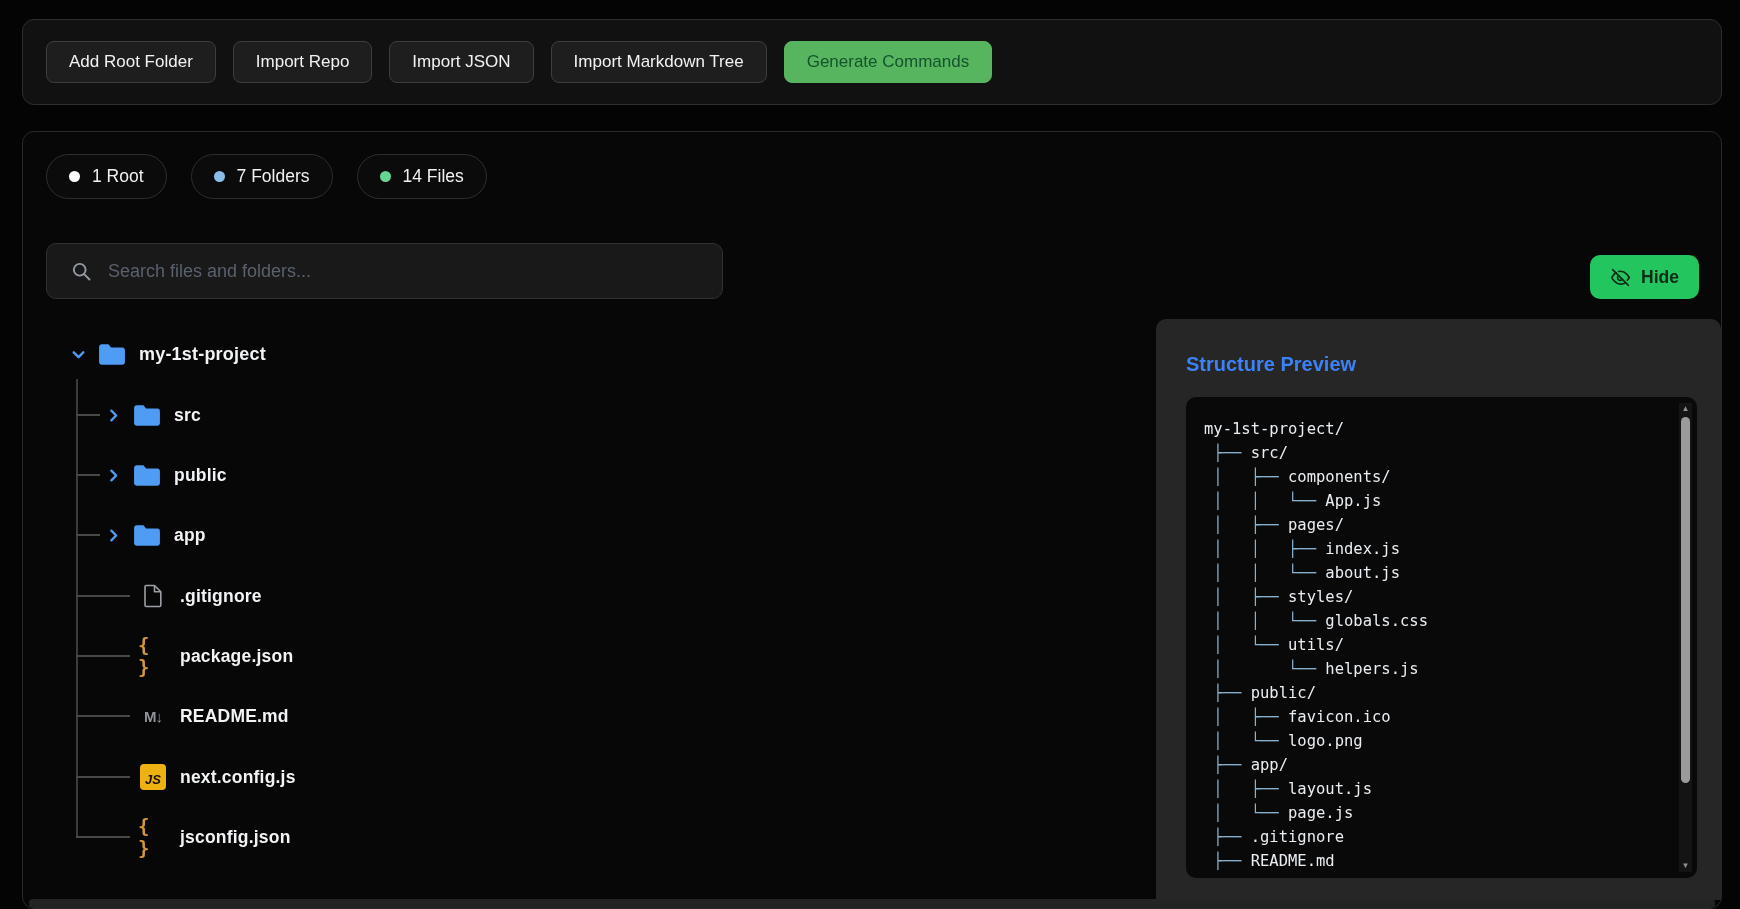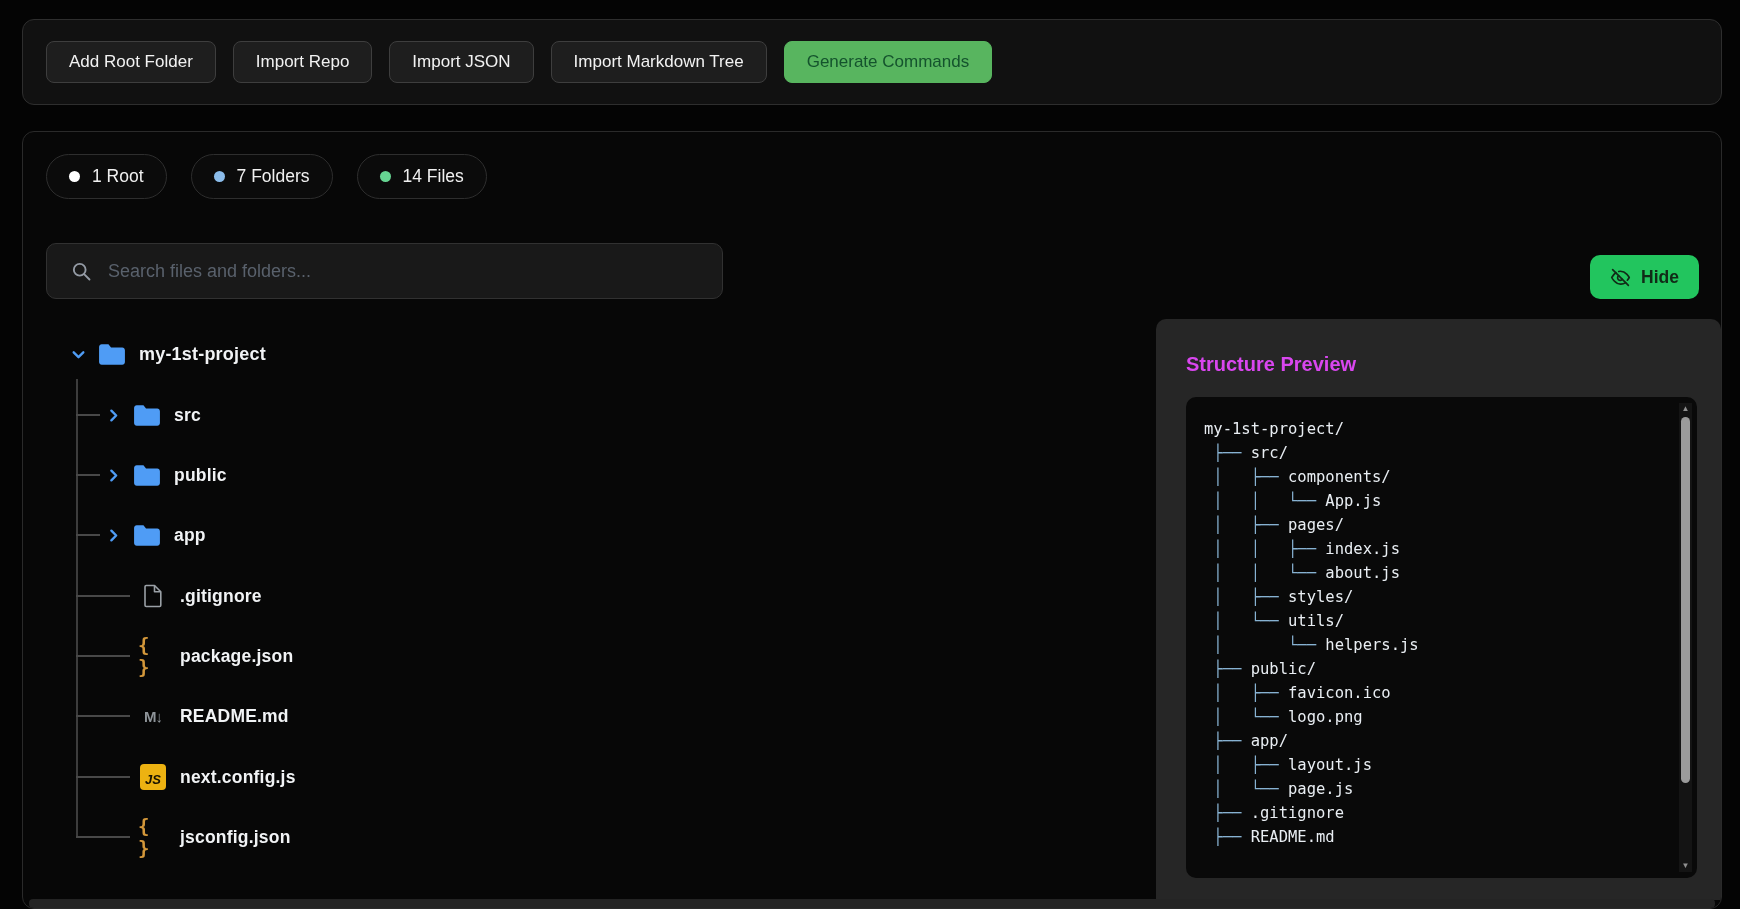--- a/index.html
+++ b/index.html
@@ -59,21 +59,21 @@
   .trow.root .tlabel { font-weight:700; font-size:18px; }
   .glyph-json { font-family:"DejaVu Sans Mono",monospace; color:#d3973a; font-size:19px; font-weight:bold; }
   .glyph-md { color:#8e9499; font-size:15px; font-weight:bold; letter-spacing:-1px; }
   .js-badge { width:26px; height:26px; background:#edb211; border-radius:4px; color:#191300;
               font-size:13px; font-weight:bold; display:flex; align-items:flex-end;
               justify-content:center; padding-bottom:3px; font-family:"Liberation Sans",sans-serif;font-style:italic; }
 
   
   .preview-panel { margin-left:auto; width:565px; height:581px; background:#262626;
                    border-radius:10px 10px 0 0; padding:32px 24px 22px 30px; }
-  .preview-title { color:#d946ef; font-size:20px; font-weight:700; line-height:26px; }
+  .preview-title { color:#3b82f6; font-size:20px; font-weight:700; line-height:26px; }
   .code-box { position:relative; margin-top:20px; height:481px; background:#090909;
               border-radius:10px; padding:20px 40px 0 18px; overflow:hidden; }
   .code-line { white-space:pre; font-family:"DejaVu Sans Mono","Liberation Mono",monospace;
                font-size:15.5px; line-height:24px; }
   .tree-ch { color:#87b2d2; }
   .tree-nm { color:#e9eef3; }
   
   .vsb { position:absolute; top:6px; right:5px; bottom:6px; width:13px; background:#141414;
          display:flex; flex-direction:column; align-items:center; }
   .vsb-arrow { color:#909090; font-size:8px; line-height:12px; height:12px; cursor:pointer; }
@@ -241,20 +241,21 @@
       <div class="preview-title">Structure Preview</div>
       <div class="code-box">
         <div class="code-line"><span class="tree-ch"></span><span class="tree-nm">my-1st-project/</span></div>
         <div class="code-line"><span class="tree-ch"> ├── </span><span class="tree-nm">src/</span></div>
         <div class="code-line"><span class="tree-ch"> │   ├── </span><span class="tree-nm">components/</span></div>
         <div class="code-line"><span class="tree-ch"> │   │   └── </span><span class="tree-nm">App.js</span></div>
         <div class="code-line"><span class="tree-ch"> │   ├── </span><span class="tree-nm">pages/</span></div>
         <div class="code-line"><span class="tree-ch"> │   │   ├── </span><span class="tree-nm">index.js</span></div>
         <div class="code-line"><span class="tree-ch"> │   │   └── </span><span class="tree-nm">about.js</span></div>
         <div class="code-line"><span class="tree-ch"> │   ├── </span><span class="tree-nm">styles/</span></div>
+        <div class="code-line"><span class="tree-ch"> │   │   └── </span><span class="tree-nm">globals.css</span></div>
         <div class="code-line"><span class="tree-ch"> │   └── </span><span class="tree-nm">utils/</span></div>
         <div class="code-line"><span class="tree-ch"> │       └── </span><span class="tree-nm">helpers.js</span></div>
         <div class="code-line"><span class="tree-ch"> ├── </span><span class="tree-nm">public/</span></div>
         <div class="code-line"><span class="tree-ch"> │   ├── </span><span class="tree-nm">favicon.ico</span></div>
         <div class="code-line"><span class="tree-ch"> │   └── </span><span class="tree-nm">logo.png</span></div>
         <div class="code-line"><span class="tree-ch"> ├── </span><span class="tree-nm">app/</span></div>
         <div class="code-line"><span class="tree-ch"> │   ├── </span><span class="tree-nm">layout.js</span></div>
         <div class="code-line"><span class="tree-ch"> │   └── </span><span class="tree-nm">page.js</span></div>
         <div class="code-line"><span class="tree-ch"> ├── </span><span class="tree-nm">.gitignore</span></div>
         <div class="code-line"><span class="tree-ch"> ├── </span><span class="tree-nm">README.md</span></div>

